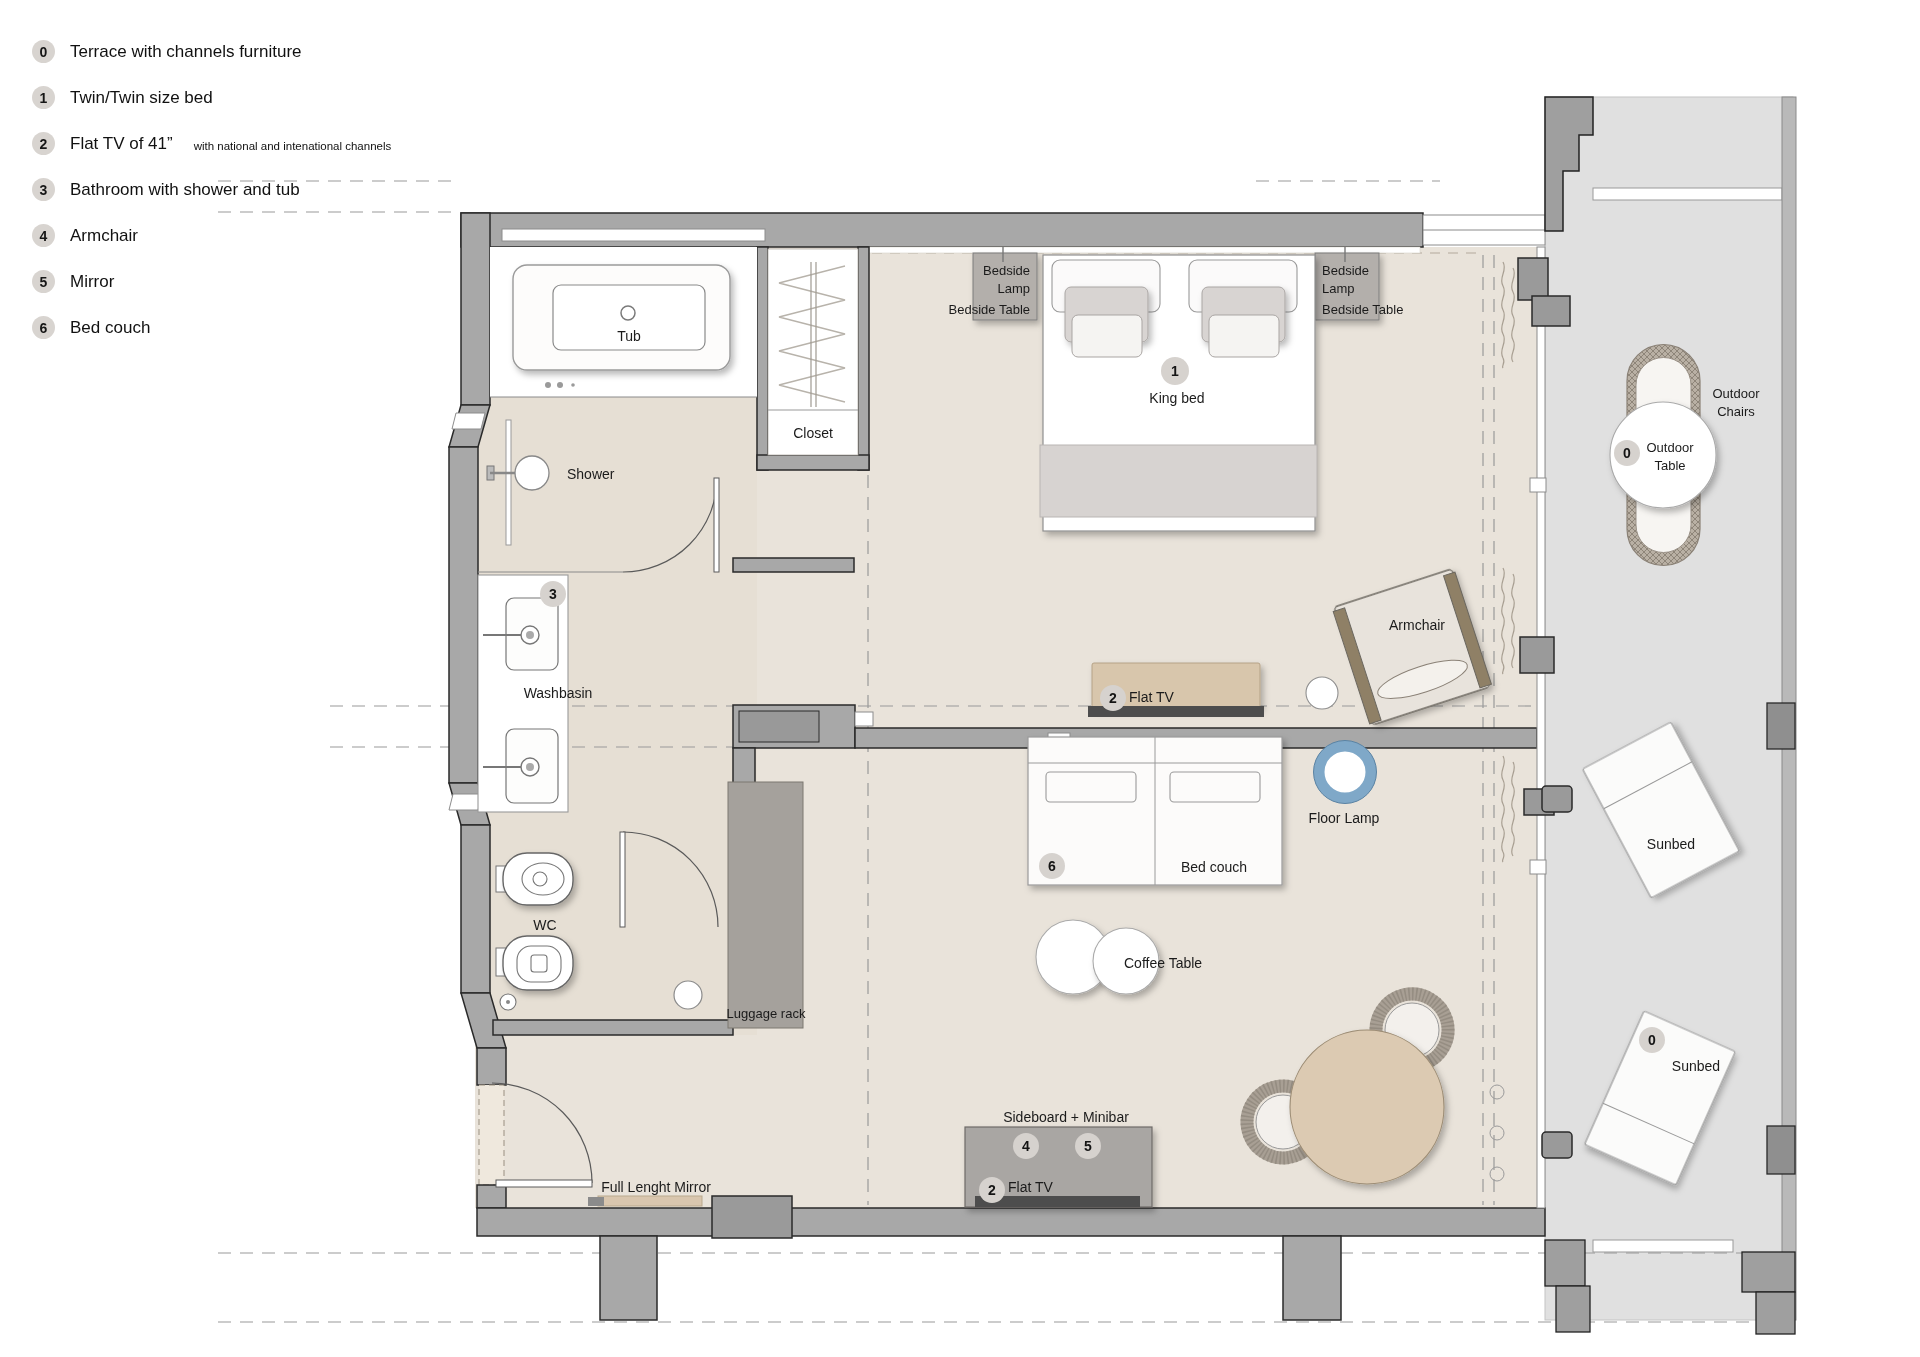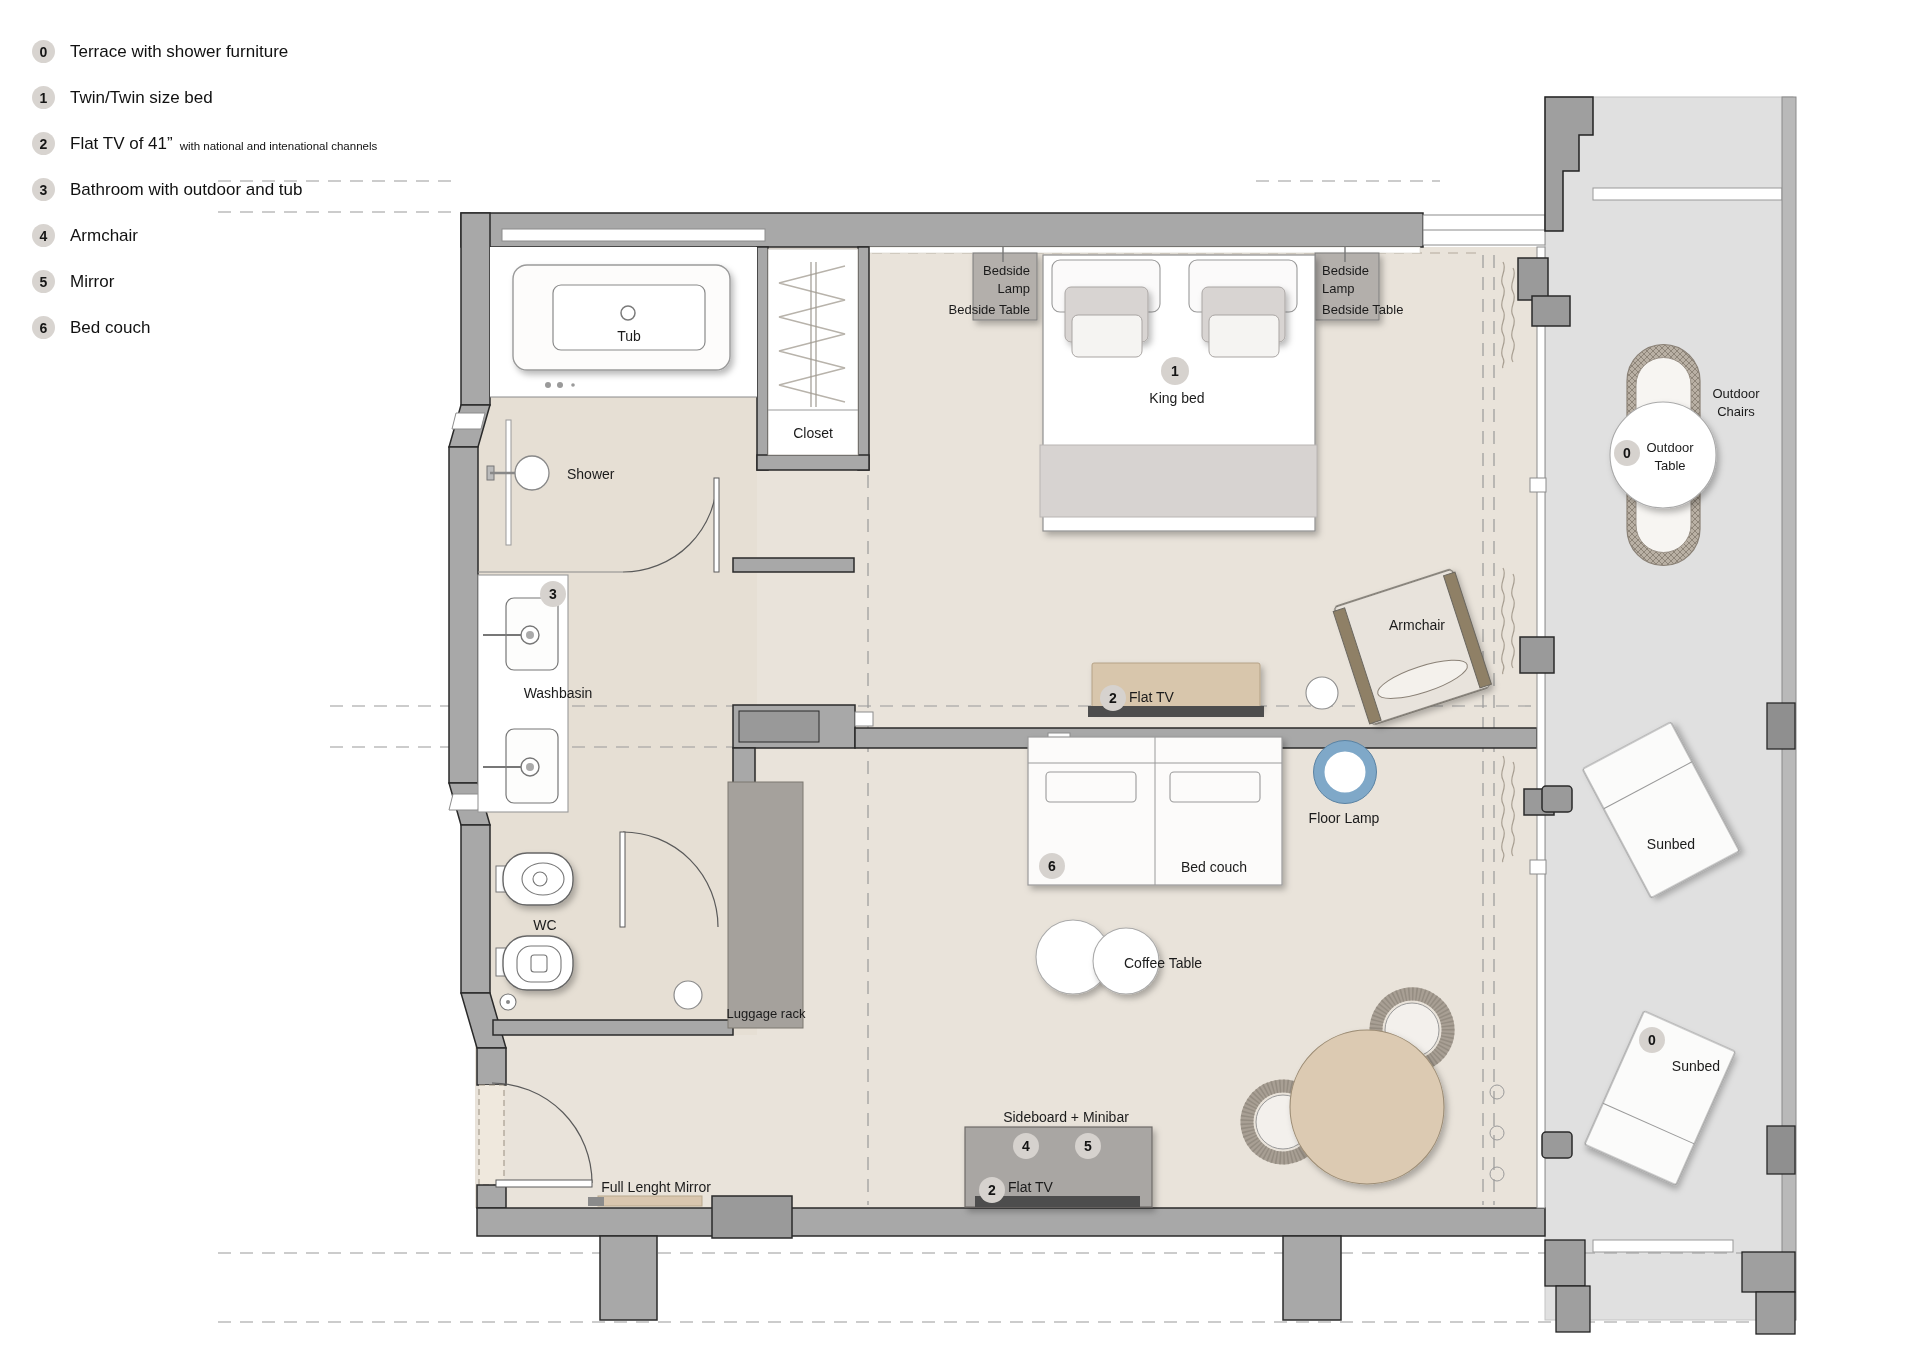--- a/index.html
+++ b/index.html
@@ -6,21 +6,21 @@
   #stage{position:relative;width:1920px;height:1357px;background:#fff;overflow:hidden;
          font-family:"Liberation Sans",sans-serif;}
   #plan-svg{position:absolute;left:0;top:0;}
   
   #legend{position:absolute;left:32px;top:40px;}
   .leg-row{display:flex;align-items:center;margin-bottom:23px;height:23px;}
   .leg-badge{width:23px;height:23px;border-radius:50%;background:#d8d4d0;color:#161616;
              font-weight:bold;font-size:14px;display:flex;align-items:center;justify-content:center;
              flex:0 0 23px;}
   .leg-label{margin-left:15px;font-size:17px;color:#111;white-space:nowrap;}
-  .leg-note{margin-left:7px;font-size:11.5px;color:#111;white-space:nowrap;padding-top:4px;}
+  .leg-note{margin-left:21px;font-size:11.5px;color:#111;white-space:nowrap;padding-top:4px;}
   
   .wall{fill:#a8a8a8;stroke:#2a2a2a;stroke-width:1.5;}
   .wall2{fill:#9a9a9a;stroke:#2a2a2a;stroke-width:1.5;}
   .wwhite{fill:#ffffff;stroke:#8c8c8c;stroke-width:1;}
   .lbl{font-size:14px;fill:#1b1b1b;}
   .lbls{font-size:13px;fill:#1b1b1b;}
   .mid{text-anchor:middle;}
   .end{text-anchor:end;}
   .badge-c{fill:#d6d2ce;}
   .badge-t{font-size:14px;font-weight:bold;fill:#141414;text-anchor:middle;}
@@ -310,34 +310,34 @@
     </g>
     <circle class="badge-c" cx="1652" cy="1040" r="13"></circle>
     <text class="badge-t" x="1652" y="1045">0</text>
     <text class="lbl mid" x="1696" y="1071">Sunbed</text>
   </g>
 </svg>
 
 <div id="legend">
   <div class="leg-row">
     <div class="leg-badge">0</div>
-    <div class="leg-label">Terrace with shower furniture</div>
+    <div class="leg-label">Terrace with channels furniture</div>
   </div>
   <div class="leg-row">
     <div class="leg-badge">1</div>
     <div class="leg-label">Twin/Twin size bed</div>
   </div>
   <div class="leg-row">
     <div class="leg-badge">2</div>
     <div class="leg-label">Flat TV of 41”</div>
     <div class="leg-note">with national and intenational channels</div>
   </div>
   <div class="leg-row">
     <div class="leg-badge">3</div>
-    <div class="leg-label">Bathroom with outdoor and tub</div>
+    <div class="leg-label">Bathroom with shower and tub</div>
   </div>
   <div class="leg-row">
     <div class="leg-badge">4</div>
     <div class="leg-label">Armchair</div>
   </div>
   <div class="leg-row">
     <div class="leg-badge">5</div>
     <div class="leg-label">Mirror</div>
   </div>
   <div class="leg-row">

